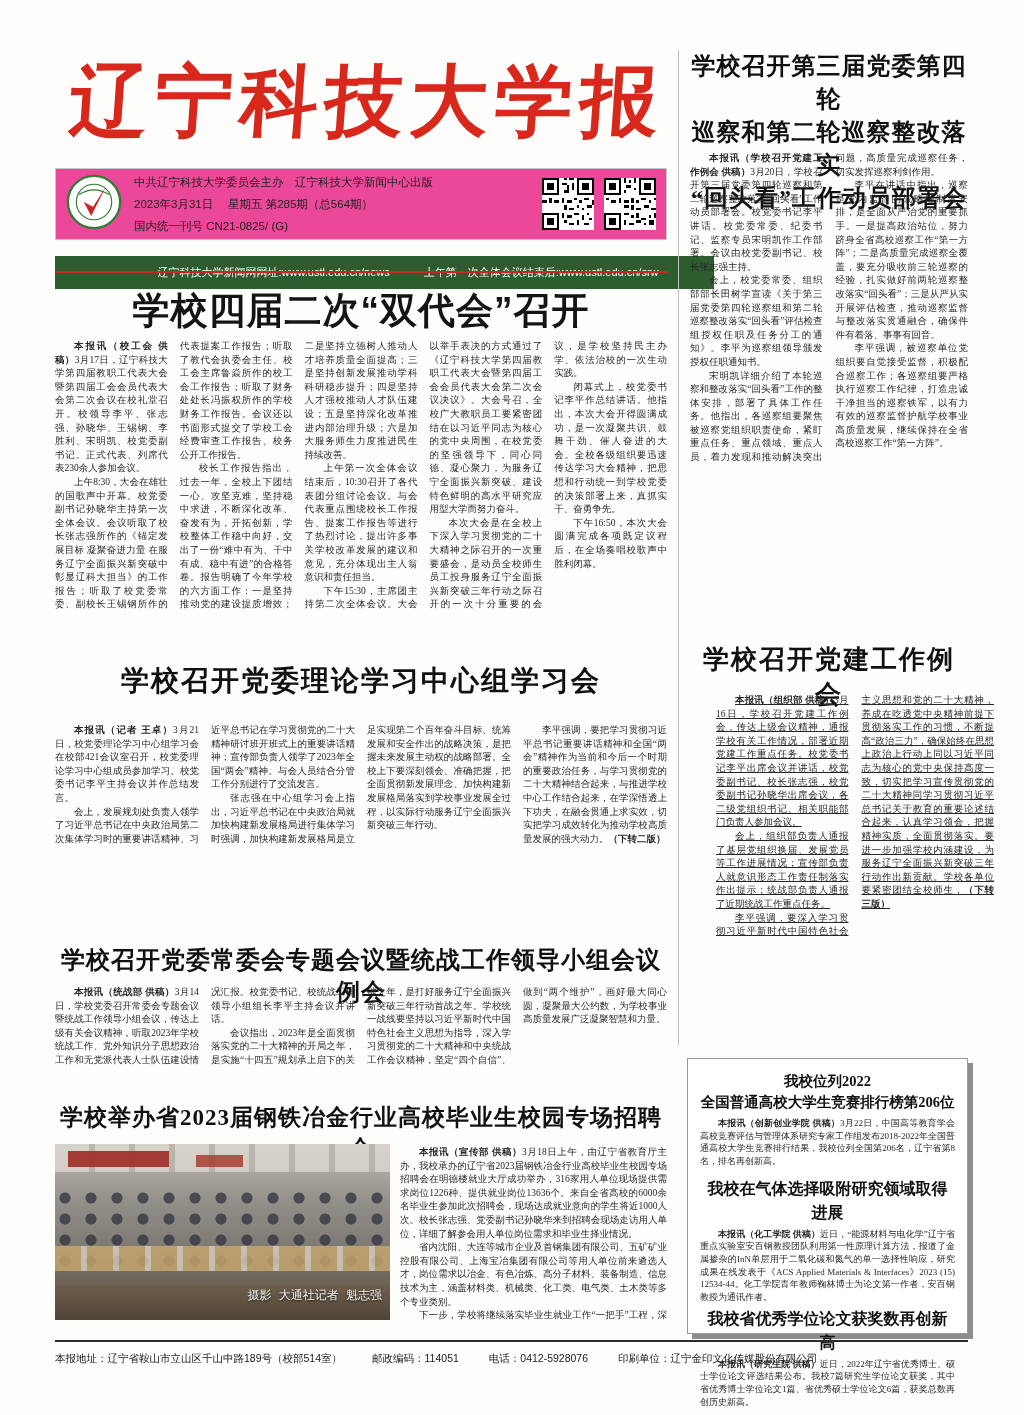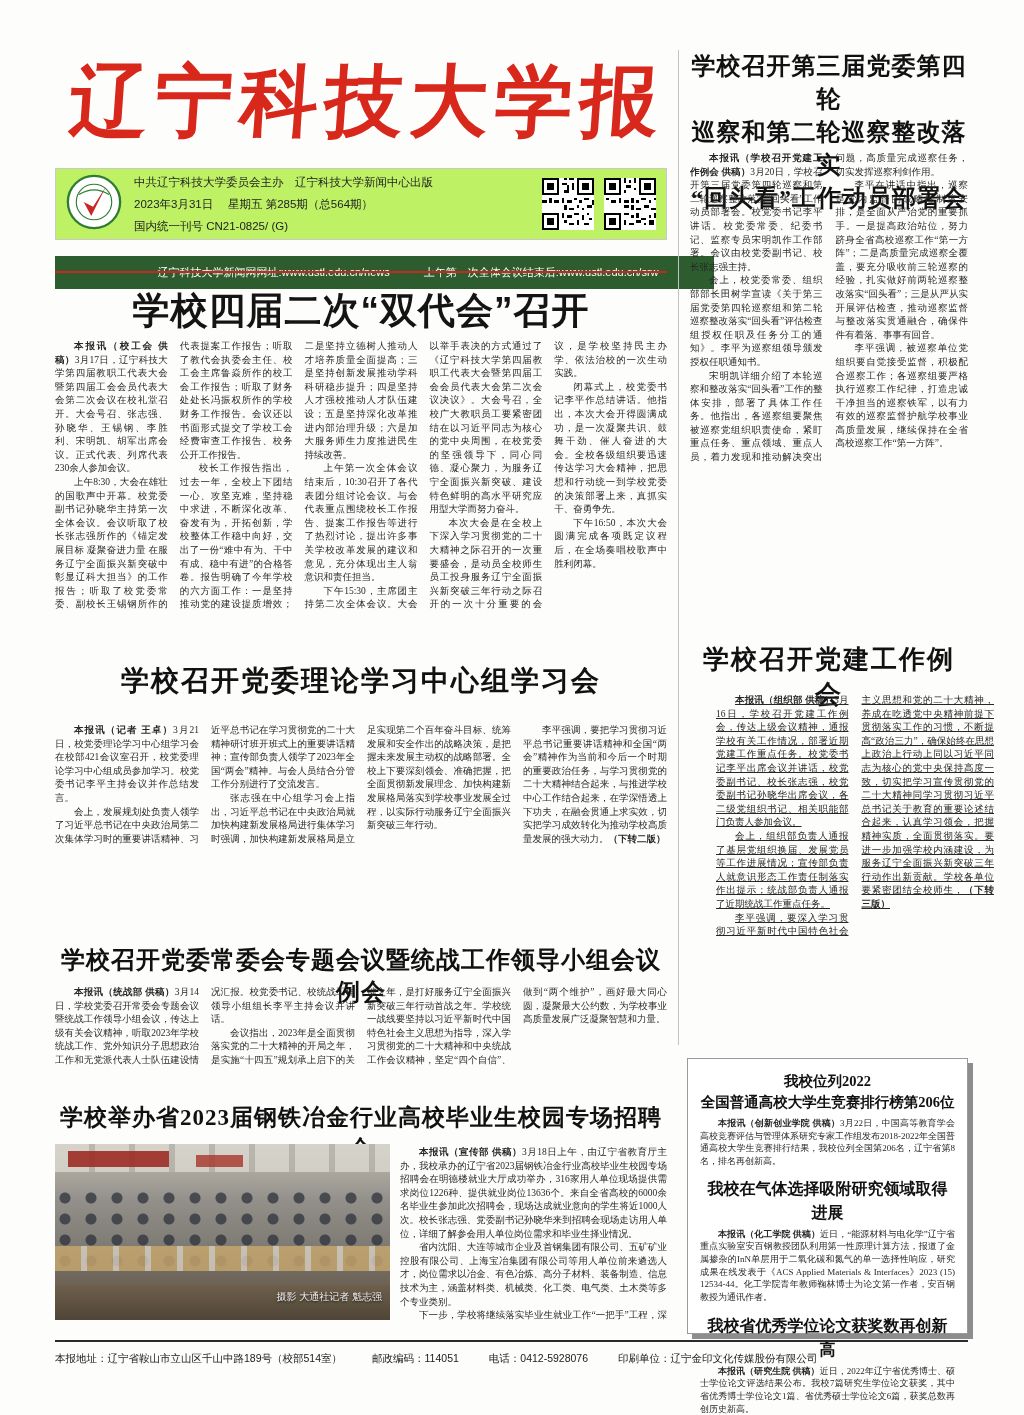--- a/index.html
+++ b/index.html
@@ -2,21 +2,21 @@
 <html><head>
 <meta charset="utf-8">
 <style>
   html,body{margin:0;padding:0;background:#ffffff;}
   .sheet{position:relative;width:1024px;height:1415px;background:#fdfdfc;overflow:hidden;
          font-family:"Liberation Serif","DejaVu Serif",serif;color:#222;}
   .abs{position:absolute;}
   
   .paper-title{color:#d8271b;font-weight:bold;font-size:78px;line-height:112px;letter-spacing:7px;
                transform:skewX(-4deg);font-family:"Liberation Serif","DejaVu Serif",serif;white-space:nowrap;}
-  .infobox{border:1px solid #c9c9c9;display:flex;align-items:center;box-sizing:border-box;padding:6px 10px;background:#bef264;}
+  .infobox{border:1px solid #c9c9c9;display:flex;align-items:center;box-sizing:border-box;padding:6px 10px;background:#ec4899;}
   .pubinfo{font-family:"Liberation Sans","DejaVu Sans",sans-serif;font-size:11.5px;line-height:22px;color:#222;margin-left:12px;flex:1;}
   .qrwrap{display:flex;gap:10px;}
   .qr{width:52px;height:52px;background:#fff;}
   .greenbar{background:#2d5d2f;color:#fff;display:flex;justify-content:center;align-items:center;gap:34px;
             font-family:"Liberation Sans","DejaVu Sans",sans-serif;font-size:11px;}
   .redline{background:#c4281e;}
   
   .hl-main{font-family:"Liberation Sans","DejaVu Sans",sans-serif;font-weight:900;font-size:37px;
            letter-spacing:1px;text-align:center;color:#141414;}
   .hl-serif{font-weight:bold;text-align:center;color:#111;}
@@ -38,22 +38,22 @@
       background:repeating-linear-gradient(90deg,#d8d5cd 0 34px,#b7b4ac 34px 40px);opacity:.85;}
   .ph-banner1{position:absolute;left:4%;top:4%;width:30%;height:9%;background:#9c2b23;opacity:.9;}
   .ph-banner2{position:absolute;left:42%;top:6%;width:14%;height:7%;background:#a8352b;opacity:.8;}
   .ph-crowd{position:absolute;left:0;top:26%;width:100%;height:44%;
       background-image:radial-gradient(circle at 10px 8px,#2e323c 5px,rgba(0,0,0,0) 6px);
       background-size:26px 21px;opacity:.75;}
   .ph-tables{position:absolute;left:0;top:58%;width:100%;height:14%;
       background:repeating-linear-gradient(90deg,#c9a86e 0 26px,#d9d3c4 26px 32px);opacity:.8;}
   .ph-floor{position:absolute;left:0;bottom:0;width:100%;height:20%;
       background:linear-gradient(180deg,#6e5f4c,#4f4536);}
-  .ph-caption{position:absolute;right:8px;bottom:16px;color:#f3f3f3;font-size:10px;
-      font-family:Liberation Sans, sans-serif;text-shadow:0 1px 2px rgba(0,0,0,.8);}
+  .ph-caption{position:absolute;right:8px;bottom:16px;color:#f3f3f3;font-size:12px;
+      font-family:Liberation Mono, monospace;text-shadow:0 1px 2px rgba(0,0,0,.8);}
   
   .footer{font-family:"Liberation Sans","DejaVu Sans",sans-serif;font-size:10.5px;color:#1a1a1a;display:flex;gap:30px;white-space:nowrap;}
 </style>
 </head>
 <body>
 
 <div class="sheet">
 
   <div class="abs paper-title" style="left:70px;top:46px;">辽宁科技大学报</div>
 
@@ -93,21 +93,21 @@
 
   <div class="abs greenbar" style="left:55px;top:256px;width:612px;height:33px;padding-left:47px;">
     <span>辽宁科技大学新闻网网址:www.ustl.edu.cn/news</span>
     <span>上午第一次全体会议结束后:www.ustl.edu.cn/srw</span>
   </div>
   <div class="abs redline" style="left:55px;top:271px;width:612px;height:2px;"></div>
 
   <div class="abs hl-main" style="left:55px;top:286px;width:612px;">学校四届二次“双代会”召开</div>
 
   <div class="abs art cols5" style="left:55px;top:340px;width:612px;height:308px;">
-    <p><b>本报讯（校工会 供稿）</b><span>3月17日，辽宁科技大学第四届教职工代表大会暨第四届工会会员代表大会第二次会议在校礼堂召开。大会号召、张志强、孙晓华、王锡钢、李胜利、宋明凯、胡军出席会议。正式代表、列席代表230余人参加会议。</span></p>
+    <p><b>本报讯（校工会 供稿）</b><span>3月17日，辽宁科技大学第四届教职工代表大会暨第四届工会会员代表大会第二次会议在校礼堂召开。校领导李平、张志强、孙晓华、王锡钢、李胜利、宋明凯、校党委副书记。正式代表、列席代表230余人参加会议。</span></p>
     <p>上午8:30，大会在雄壮的国歌声中开幕。校党委副书记孙晓华主持第一次全体会议。会议听取了校长张志强所作的《锚定发展目标 凝聚奋进力量 在服务辽宁全面振兴新突破中彰显辽科大担当》的工作报告；听取了校党委常委、副校长王锡钢所作的代表提案工作报告；听取了教代会执委会主任、校工会主席鲁焱所作的校工会工作报告；听取了财务处处长冯振权所作的学校财务工作报告。会议还以书面形式提交了学校工会经费审查工作报告、校务公开工作报告。</p>
     <p>校长工作报告指出，过去一年，全校上下团结一心、攻坚克难，坚持稳中求进，不断深化改革、奋发有为，开拓创新，学校整体工作稳中向好，交出了一份“难中有为、干中有成、稳中有进”的合格答卷。报告明确了今年学校的六方面工作：一是坚持推动党的建设提质增效；二是坚持立德树人推动人才培养质量全面提高；三是坚持创新发展推动学科科研稳步提升；四是坚持人才强校推动人才队伍建设；五是坚持深化改革推进内部治理升级；六是加大服务师生力度推进民生持续改善。</p>
     <p>上午第一次全体会议结束后，10:30召开了各代表团分组讨论会议。与会代表重点围绕校长工作报告、提案工作报告等进行了热烈讨论，提出许多事关学校改革发展的建议和意见，充分体现出主人翁意识和责任担当。</p>
     <p>下午15:30，主席团主持第二次全体会议。大会以举手表决的方式通过了《辽宁科技大学第四届教职工代表大会暨第四届工会会员代表大会第二次会议决议》。大会号召，全校广大教职员工要紧密团结在以习近平同志为核心的党中央周围，在校党委的坚强领导下，同心同德、凝心聚力，为服务辽宁全面振兴新突破、建设特色鲜明的高水平研究应用型大学而努力奋斗。</p>
     <p>本次大会是在全校上下深入学习贯彻党的二十大精神之际召开的一次重要盛会，是动员全校师生员工投身服务辽宁全面振兴新突破三年行动之际召开的一次十分重要的会议，是学校坚持民主办学、依法治校的一次生动实践。</p>
     <p>闭幕式上，校党委书记李平作总结讲话。他指出，本次大会开得圆满成功，是一次凝聚共识、鼓舞干劲、催人奋进的大会。全校各级组织要迅速传达学习大会精神，把思想和行动统一到学校党委的决策部署上来，真抓实干、奋勇争先。</p>
     <p>下午16:50，本次大会圆满完成各项既定议程后，在全场奏唱校歌声中胜利闭幕。</p>
   </div>
 
   <div class="abs hl-serif" style="left:55px;top:662px;width:612px;font-size:28px;letter-spacing:2px;">学校召开党委理论学习中心组学习会</div>
@@ -175,21 +175,21 @@
     </div>
     <div class="brief-body">
       <p><b>本报讯（创新创业学院 供稿）</b><span>3月22日，中国高等教育学会高校竞赛评估与管理体系研究专家工作组发布2018-2022年全国普通高校大学生竞赛排行结果，我校位列全国第206名，辽宁省第8名，排名再创新高。</span></p>
     </div>
 
     <div class="brief-title" style="font-size:16px;margin-top:10px;">我校在气体选择吸附研究领域取得进展</div>
     <div class="brief-body">
       <p><b>本报讯（化工学院 供稿）</b><span>近日，“能源材料与电化学”辽宁省重点实验室安百钢教授团队利用第一性原理计算方法，报道了金属掺杂的InN单层用于二氧化碳和氮气的单一选择性响应，研究成果在线发表于《ACS Applied Materials &amp; Interfaces》2023 (15) 12534-44。化工学院青年教师鞠林博士为论文第一作者，安百钢教授为通讯作者。</span></p>
     </div>
 
-    <div class="brief-title" style="font-size:16px;margin-top:11px;">我校省优秀学位论文获奖数再创新高</div>
+    <div class="brief-title" style="font-size:16px;margin-top:4px;">我校省优秀学位论文获奖数再创新高</div>
     <div class="brief-body">
       <p><b>本报讯（研究生院 供稿）</b><span>近日，2022年辽宁省优秀博士、硕士学位论文评选结果公布。我校7篇研究生学位论文获奖，其中省优秀博士学位论文1篇、省优秀硕士学位论文6篇，获奖总数再创历史新高。</span></p>
     </div>
   </div>
 
   <div class="abs" style="left:55px;top:1340px;width:913px;height:2px;background:#2b2b2b;"></div>
   <div class="abs footer" style="left:55px;top:1352px;width:913px;">
     <span>本报地址：辽宁省鞍山市立山区千山中路189号（校部514室）</span>
     <span>邮政编码：114051</span>
     <span>电话：0412-5928076</span>

